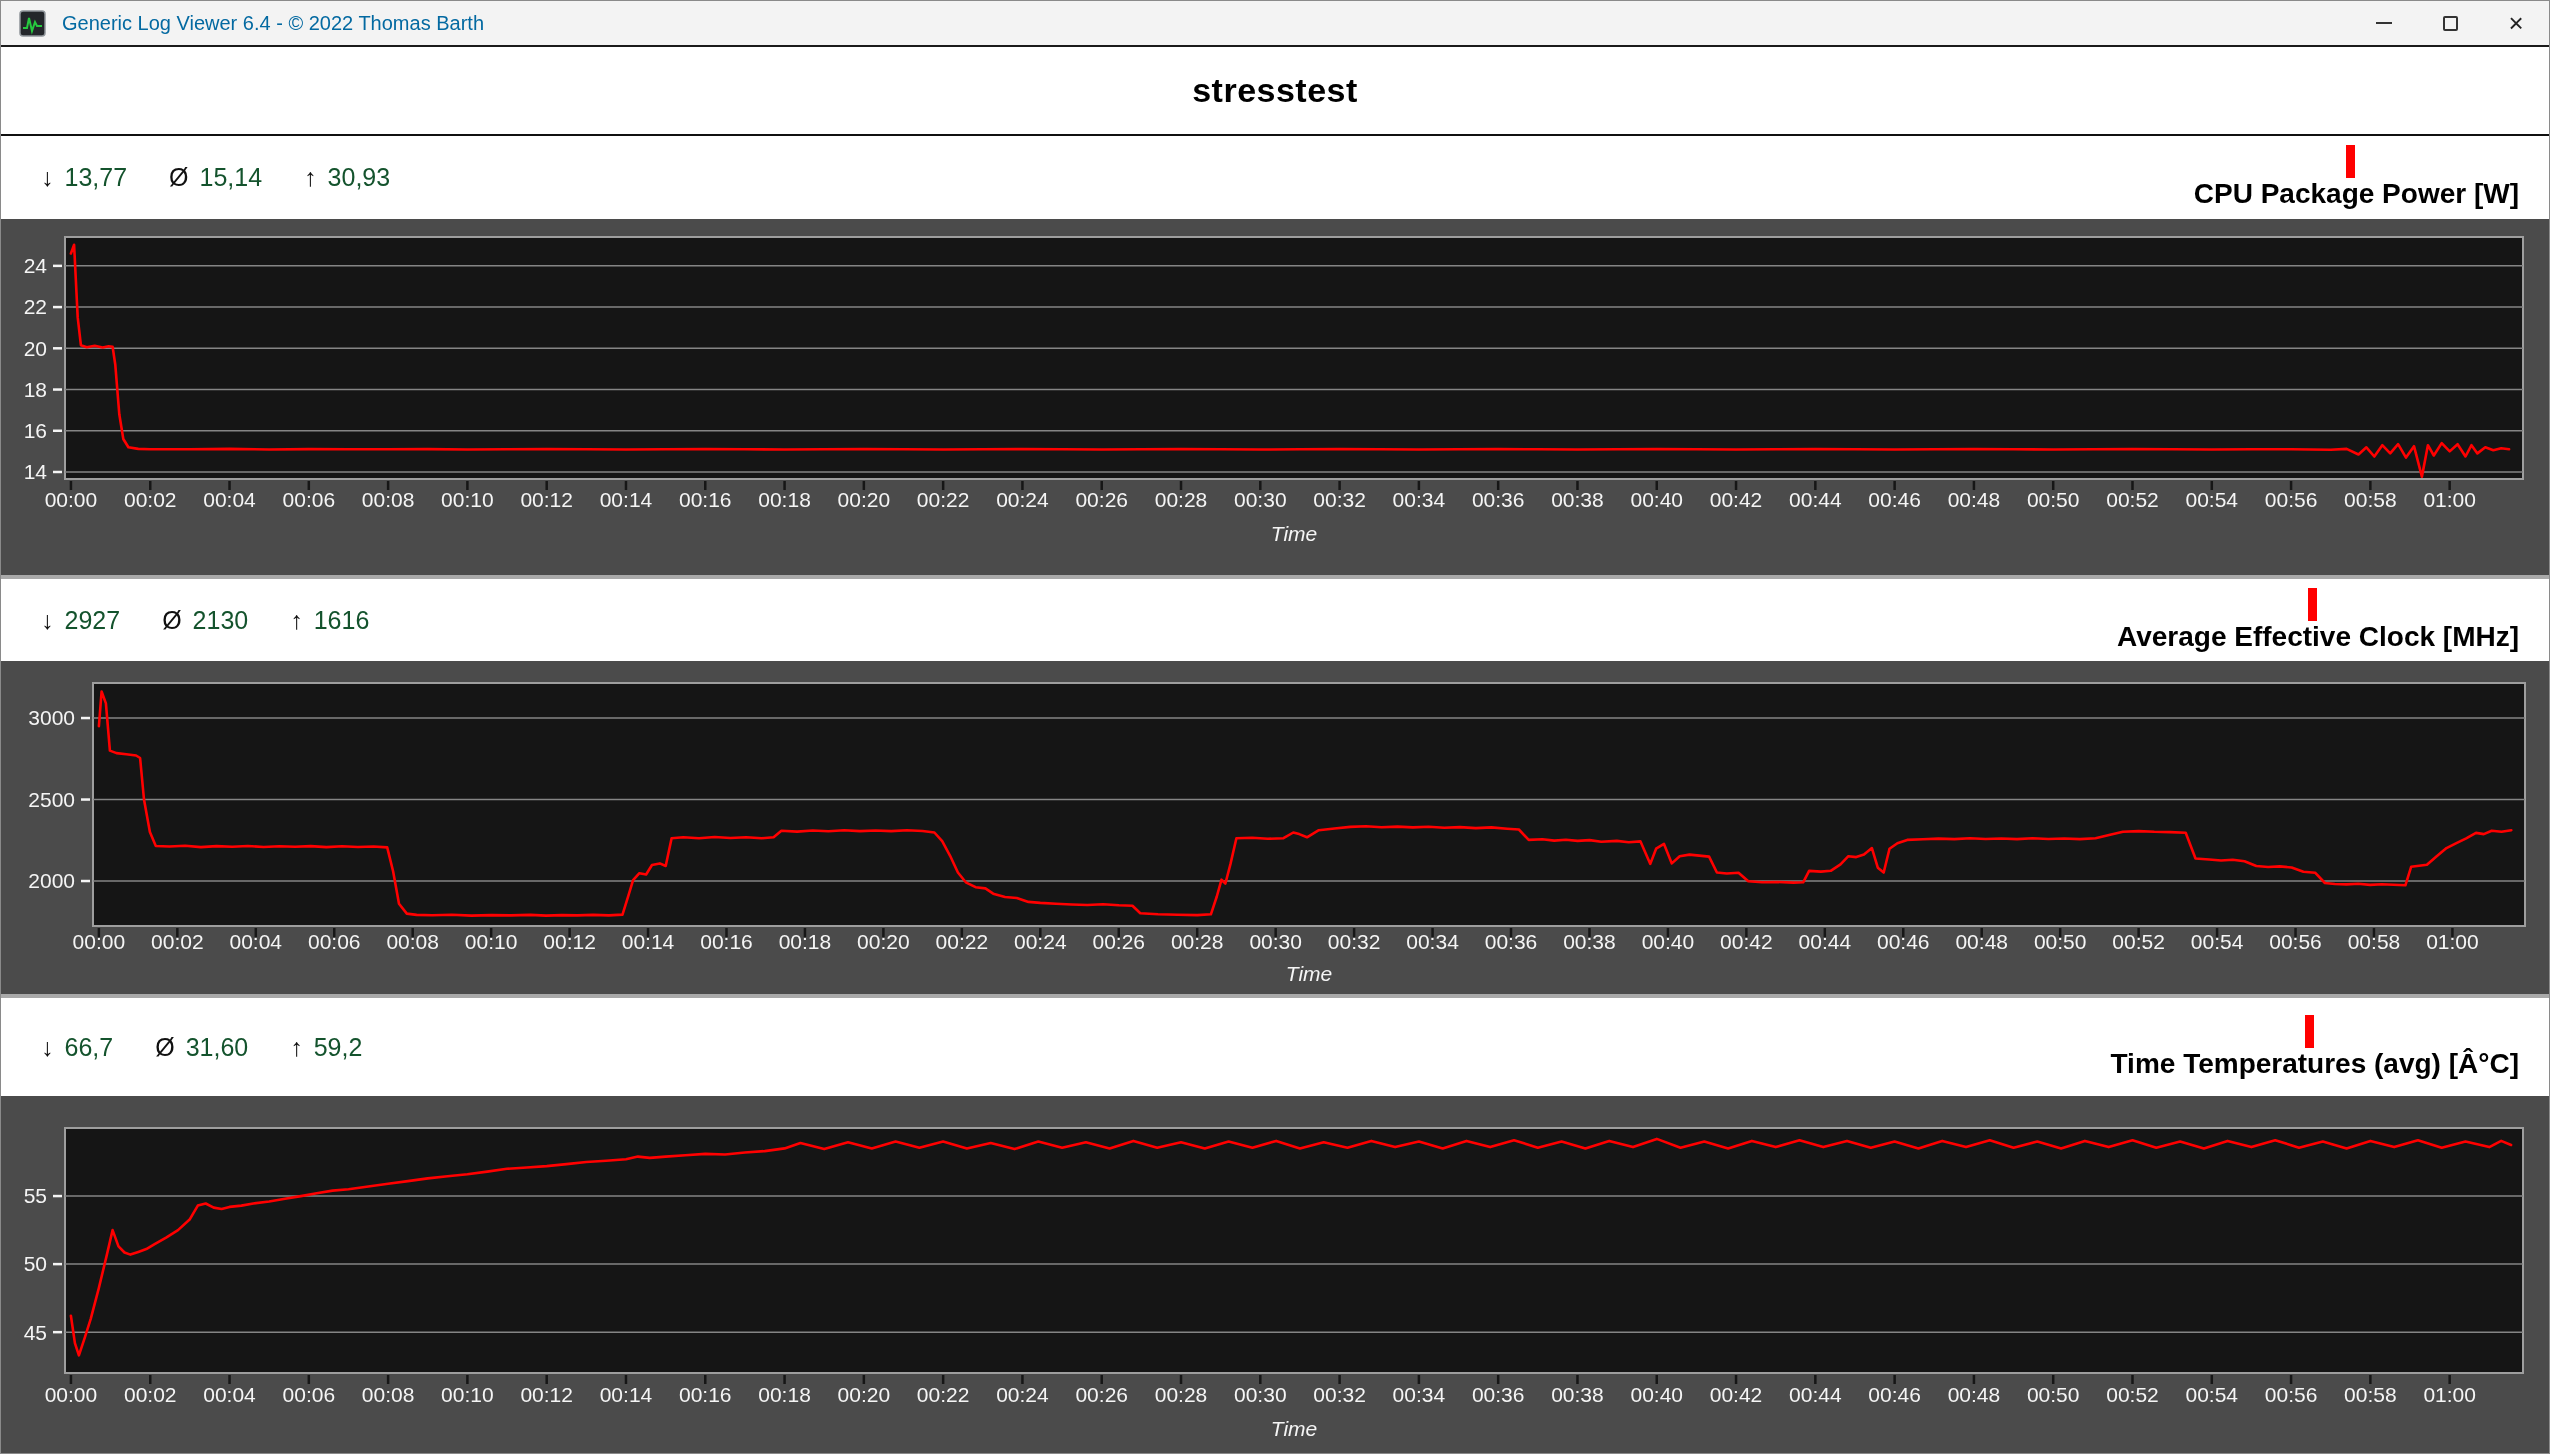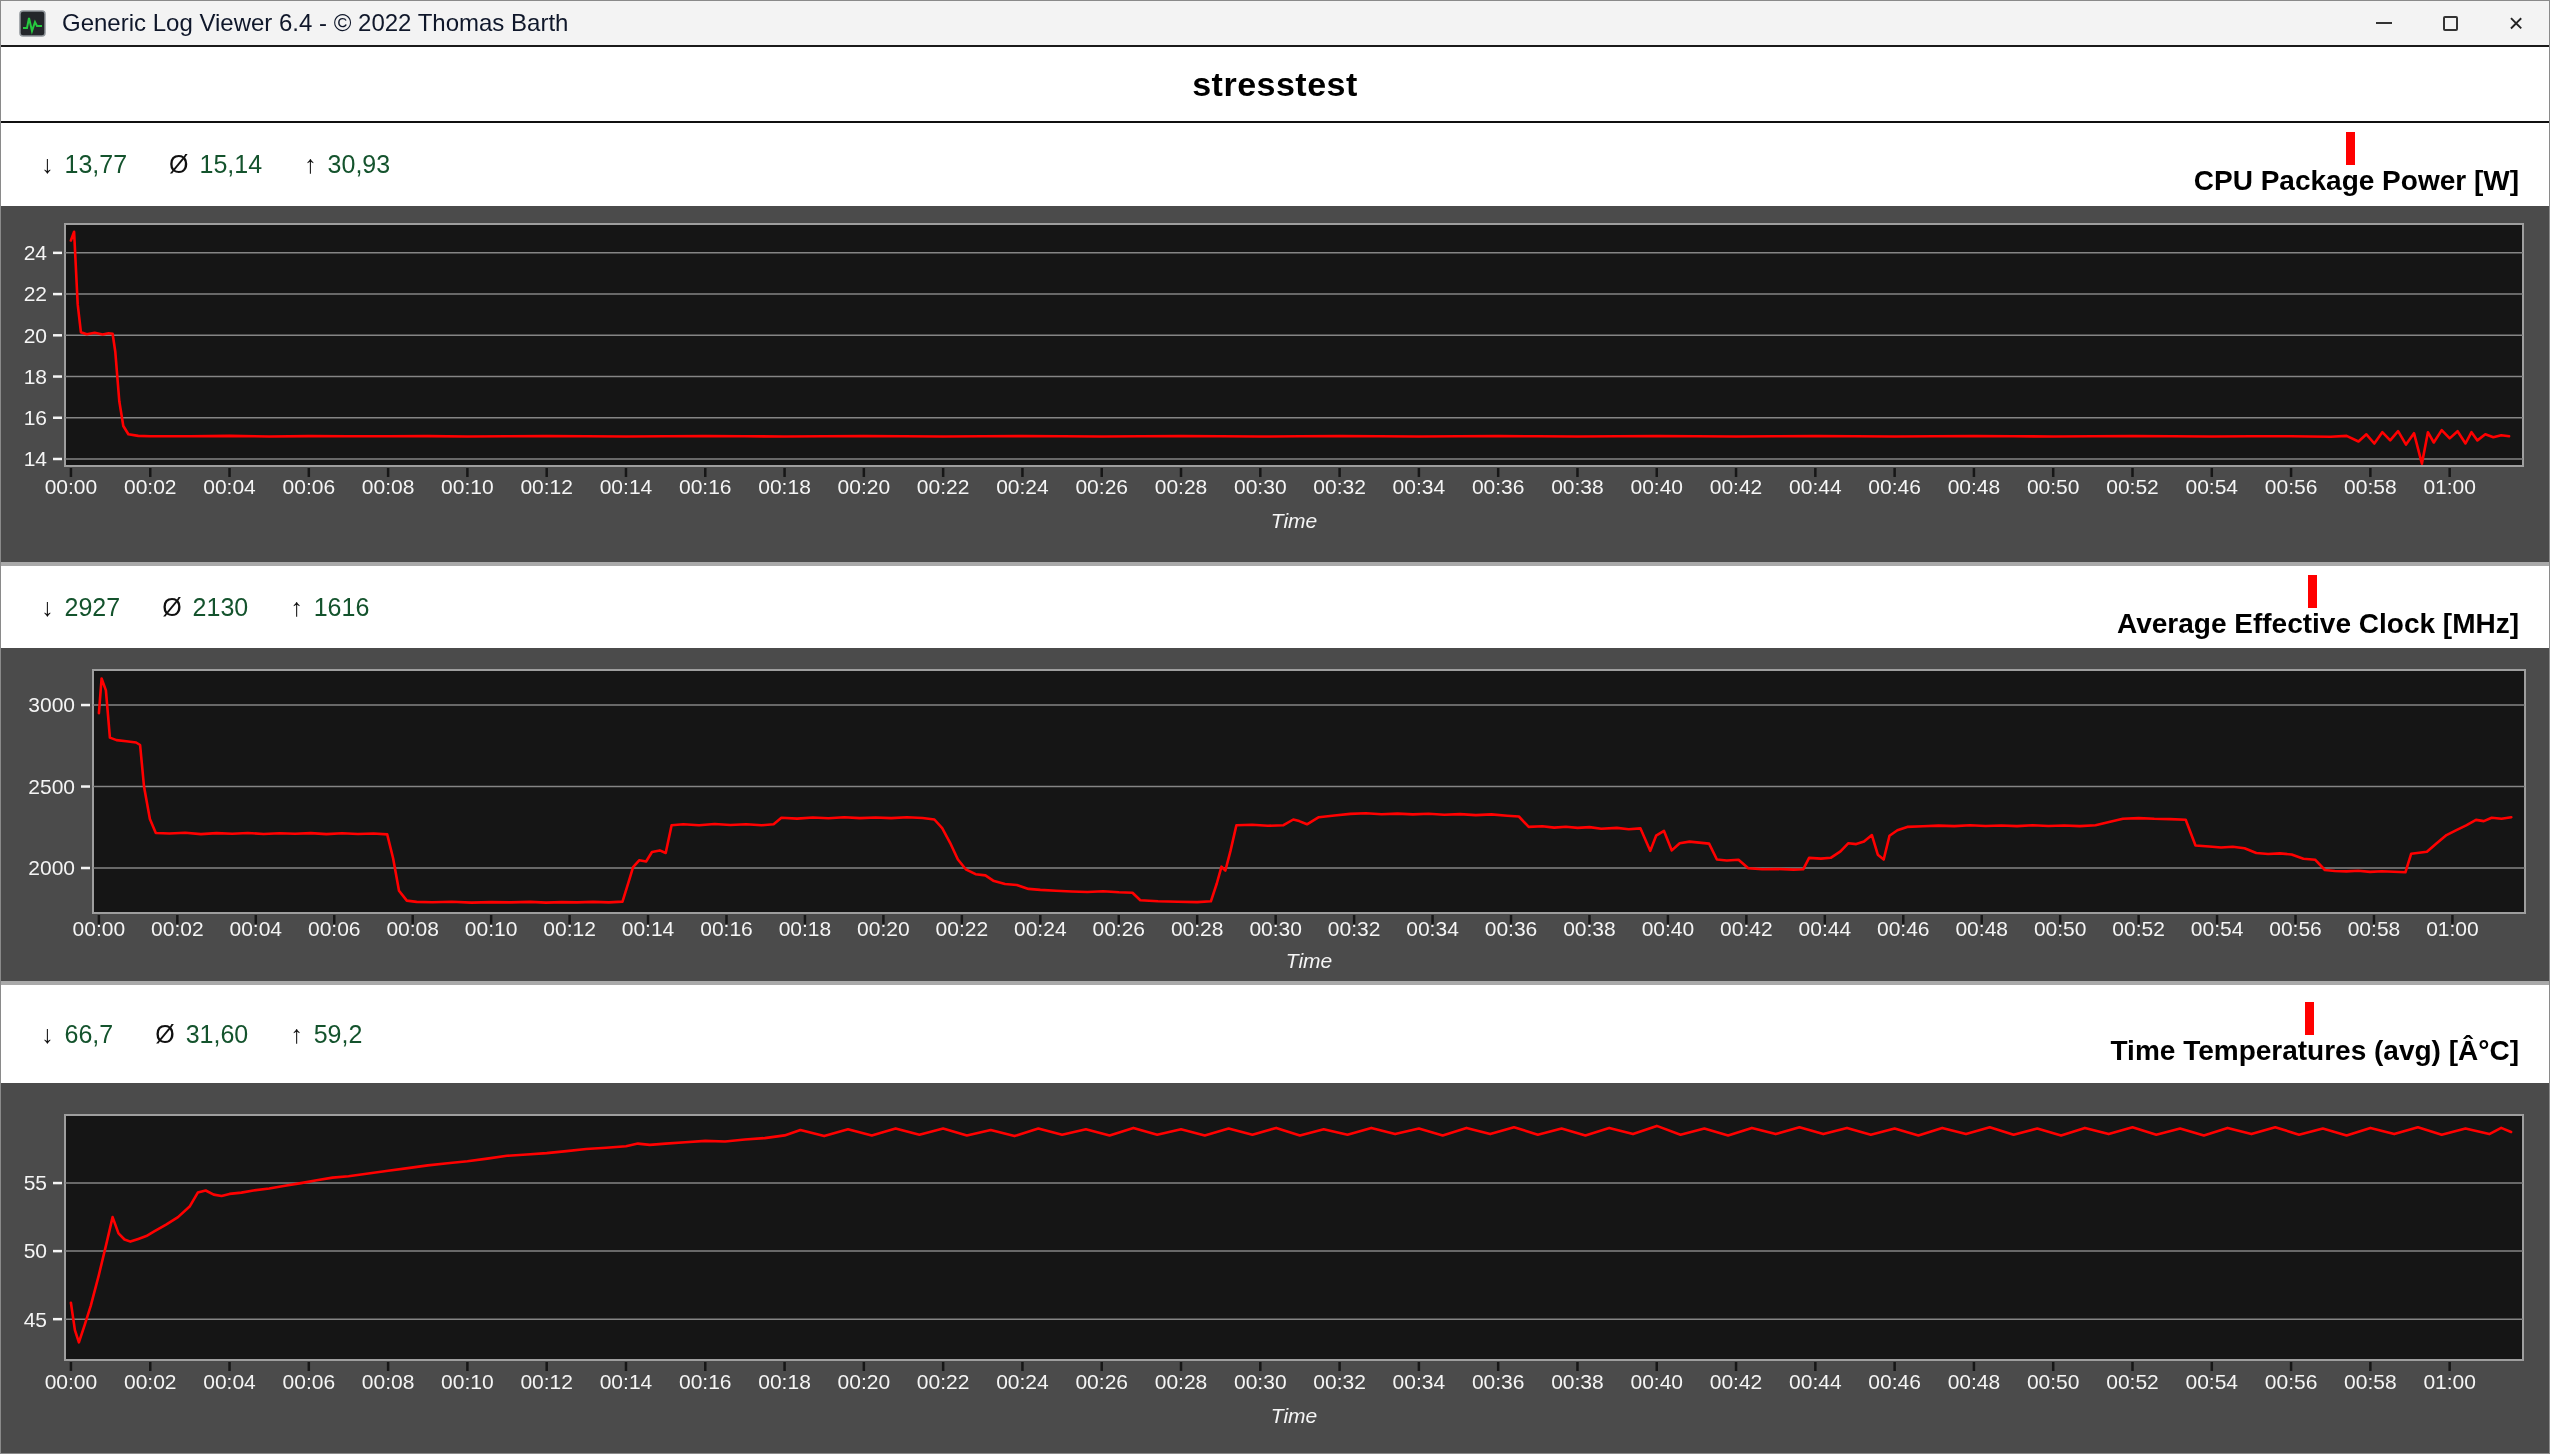--- a/index.html
+++ b/index.html
@@ -11,33 +11,33 @@
     overflow:hidden;
     border:1px solid #8a8a8a;
   }
   
   .titlebar {
     height:46px; background:#f3f3f3;
     border-bottom:2px solid #1a1a1a;
     display:flex; align-items:center;
   }
   .app-icon { width:27px; height:27px; margin-left:18px; flex:0 0 auto; }
-  .titlebar-text { margin-left:16px; font-size:24px; color:#0f172a; }
+  .titlebar-text { margin-left:16px; font-size:20px; color:#0369a1; }
   .win-controls { margin-left:auto; display:flex; height:100%; }
   .win-btn {
     width:66px; height:100%;
     display:flex; align-items:center; justify-content:center;
     font-size:22px; color:#222; cursor:default;
   }
   .win-btn.min span { display:block; width:16px; height:2px; background:#333; }
   .win-btn.max span { display:block; width:15px; height:15px; border:2px solid #333; border-radius:2px; }
   .win-btn.close { font-size:26px; }
   
   .header {
-    height:76px; background:#ffffff;
+    height:89px; background:#ffffff;
     border-bottom:2px solid #101010;
     display:flex; align-items:center; justify-content:center;
   }
   .header-title { font-size:34px; font-weight:600; color:#000; letter-spacing:0.5px; }
   
   .statsrow {
     background:#ffffff;
     display:flex; align-items:center;
     padding:0 30px 0 40px;
   }

